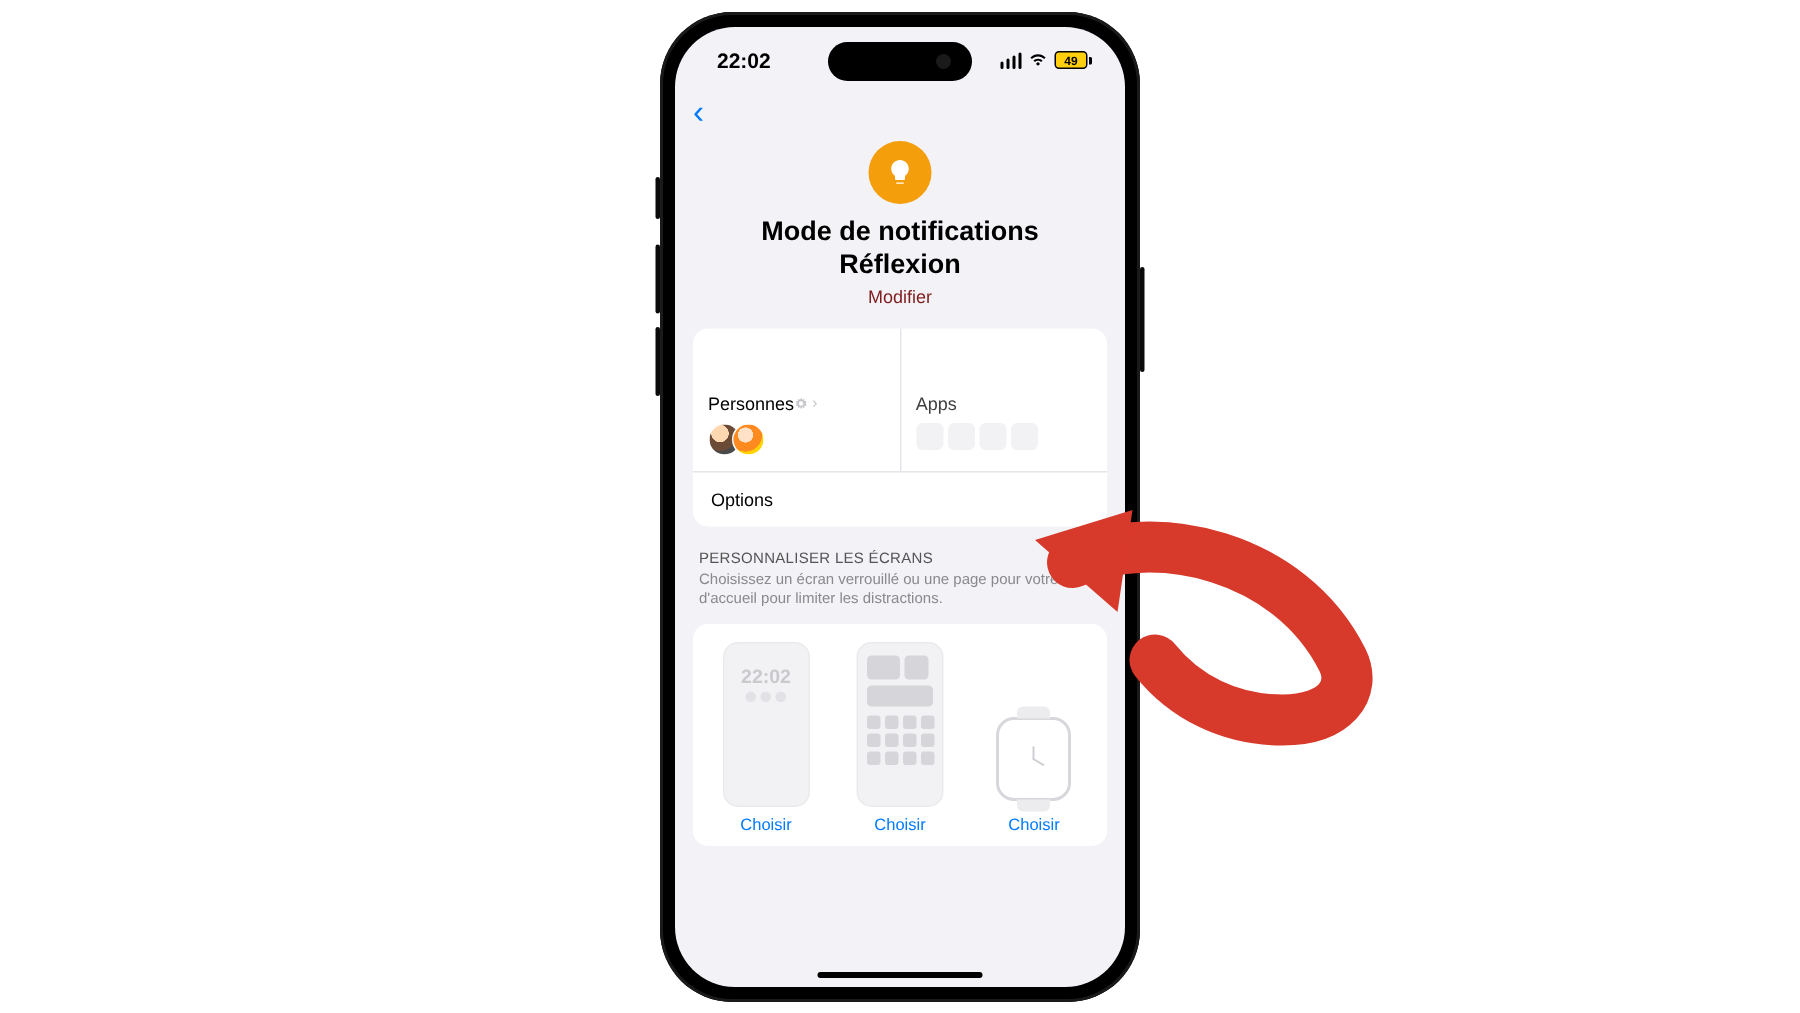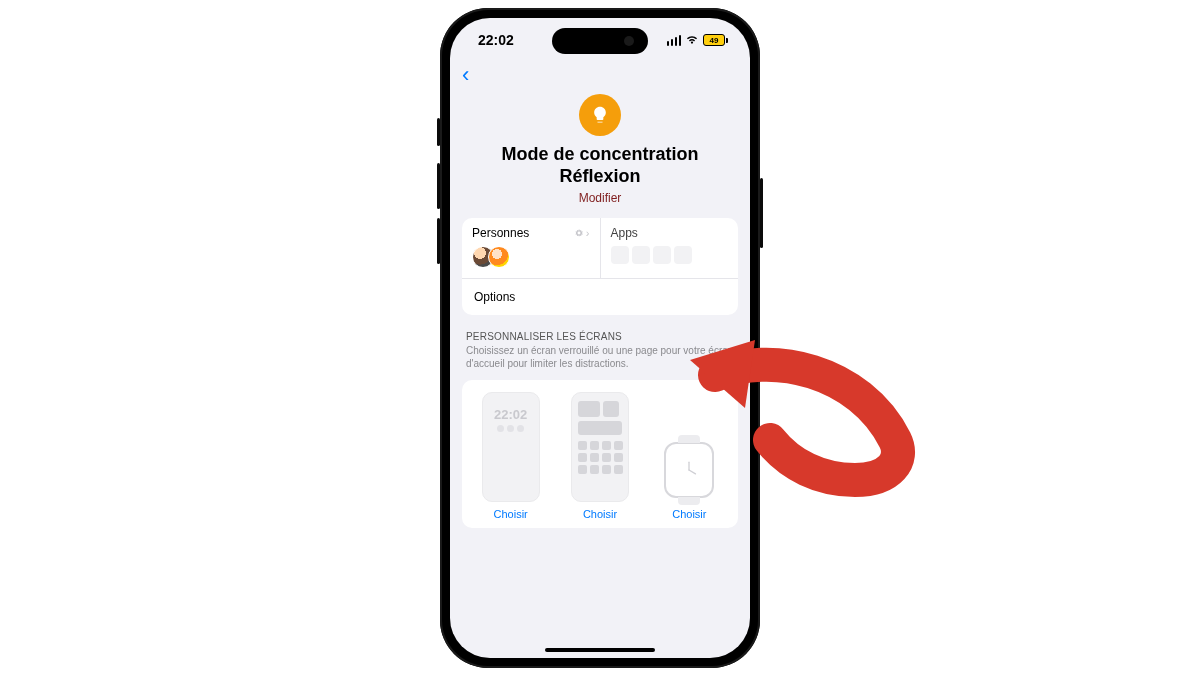--- a/index.html
+++ b/index.html
@@ -68,21 +68,21 @@
   .hero .link{color:#7f1d1d;font-size:12px;margin-top:4px;display:inline-block;}
 
   .section-hd { padding: 16px 16px 2px; }
   .section-hd .t{ font-size:10px; font-weight:500; color:#555; letter-spacing:.2px; text-transform:uppercase;}
   .section-hd .d{ font-size:10px; color:#8a8a8e; line-height:1.3; margin-top:2px;}
 
   .card{ background:#fff; border-radius:10px; margin:6px 12px 0;}
   .split{ display:flex; }
   .col{ flex:1; padding:8px 10px 10px; }
   .col+.col{ border-left:1px solid #e5e5ea;}
-  .col-hd{ display:flex; align-items:center; justify-content:space-between; font-size:12px; font-weight:500; margin-bottom:6px;}
+  .col-hd{ display:flex; align-items:center; font-size:12px; font-weight:500; margin-bottom:6px;margin-top:35px;}
   .col-hd .chev{ color:#c7c7cc; font-size:11px; display:flex; align-items:center; gap:2px;}
   .col-hd.blue{ color:#404040; }
   .avatars{ display:flex; }
   .av{ width:22px;height:22px;border-radius:50%; border:1.5px solid #fff; margin-left:-6px;}
   .av:first-child{margin-left:0;}
   .av1{ background: radial-gradient(circle at 35% 30%, #ffd7b0 30%, #6b4a36 31% 60%, #4a4a4a 61%);}
   .av2{ background: radial-gradient(circle at 40% 35%, #ffe2c8 28%, #ff8a1f 29% 62%, #ffd400 63%);}
   .app-ph{ display:flex; gap:3px;}
   .app-ph span{ width:18px;height:18px;border-radius:4px;background:#f2f2f4;}
   .row{ padding:11px 12px; font-size:12px; border-top:1px solid #e5e5ea;}
@@ -154,21 +154,21 @@
         <span class="back">‹</span>
       </div>
 
       <div class="hero">
         <div class="hero-icon">
           <svg viewBox="0 0 24 24">
               <path d="M9 21h6v-1H9v1zm3-19C8.1 2 5 5.1 5 9c0 2.4 1.2 4.5 3 5.7V17c0 .6.4 1 1 1h6c.6 0 1-.4 1-1v-2.3c1.8-1.2 3-3.3 3-5.7 0-3.9-3.1-7-7-7z"></path>
             </svg>
         </div>
         <h1>
-          <span>Mode de concentration</span><br>
+          <span>Mode de notifications</span><br>
           <span>Réflexion</span>
         </h1>
         <span class="link">Modifier</span>
       </div>
 
 
       <div class="card">
         <div class="split">
           <div class="col">
             <div class="col-hd">

